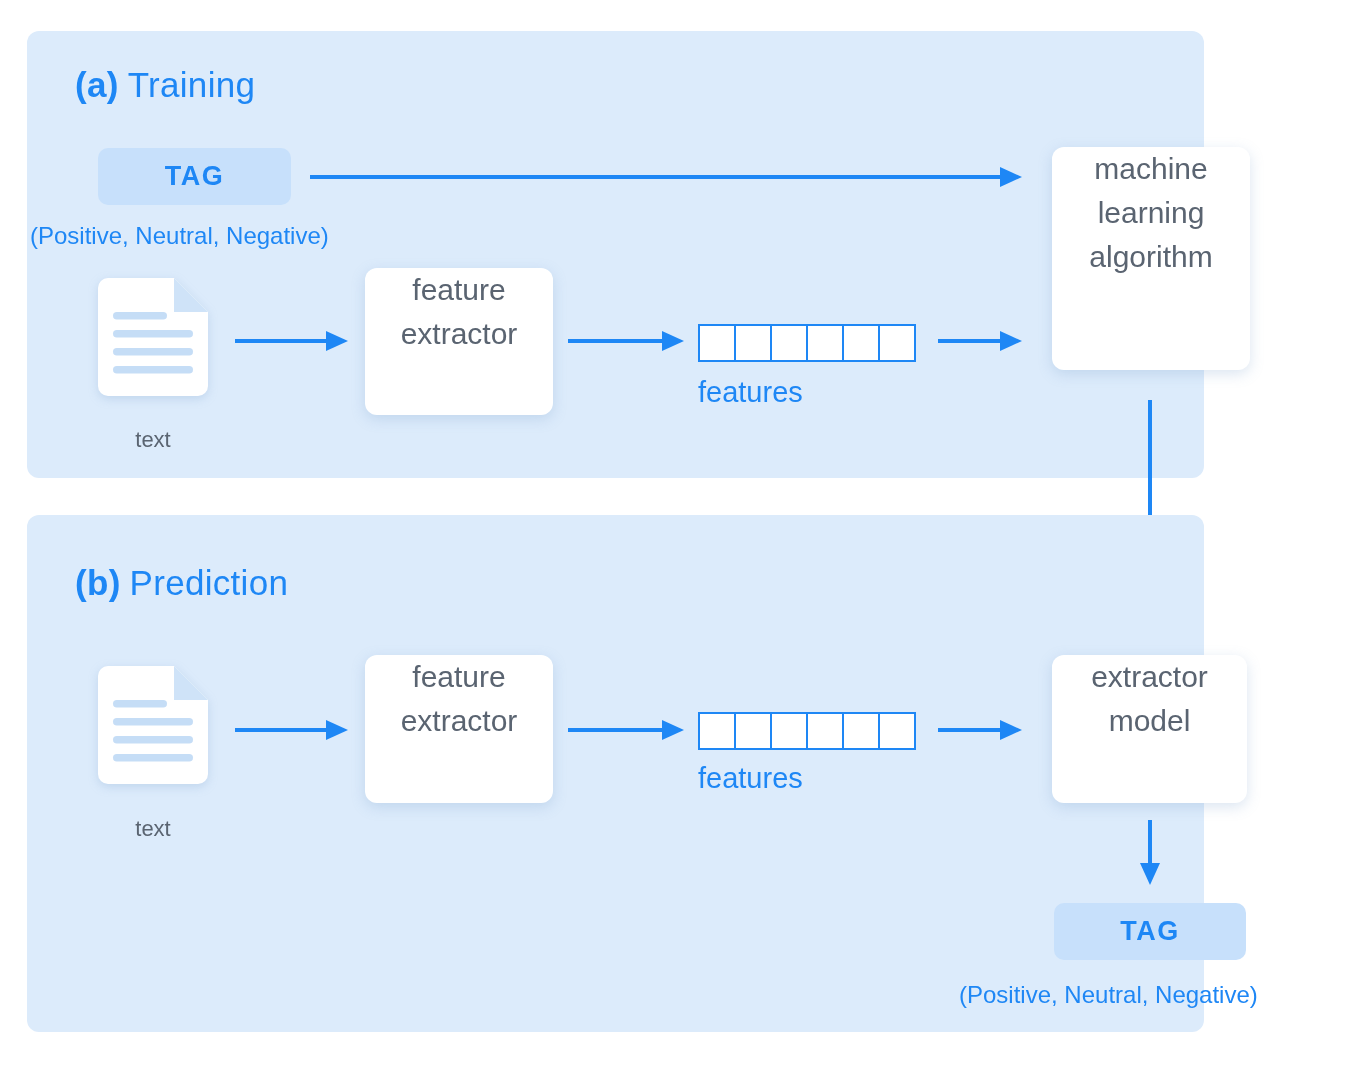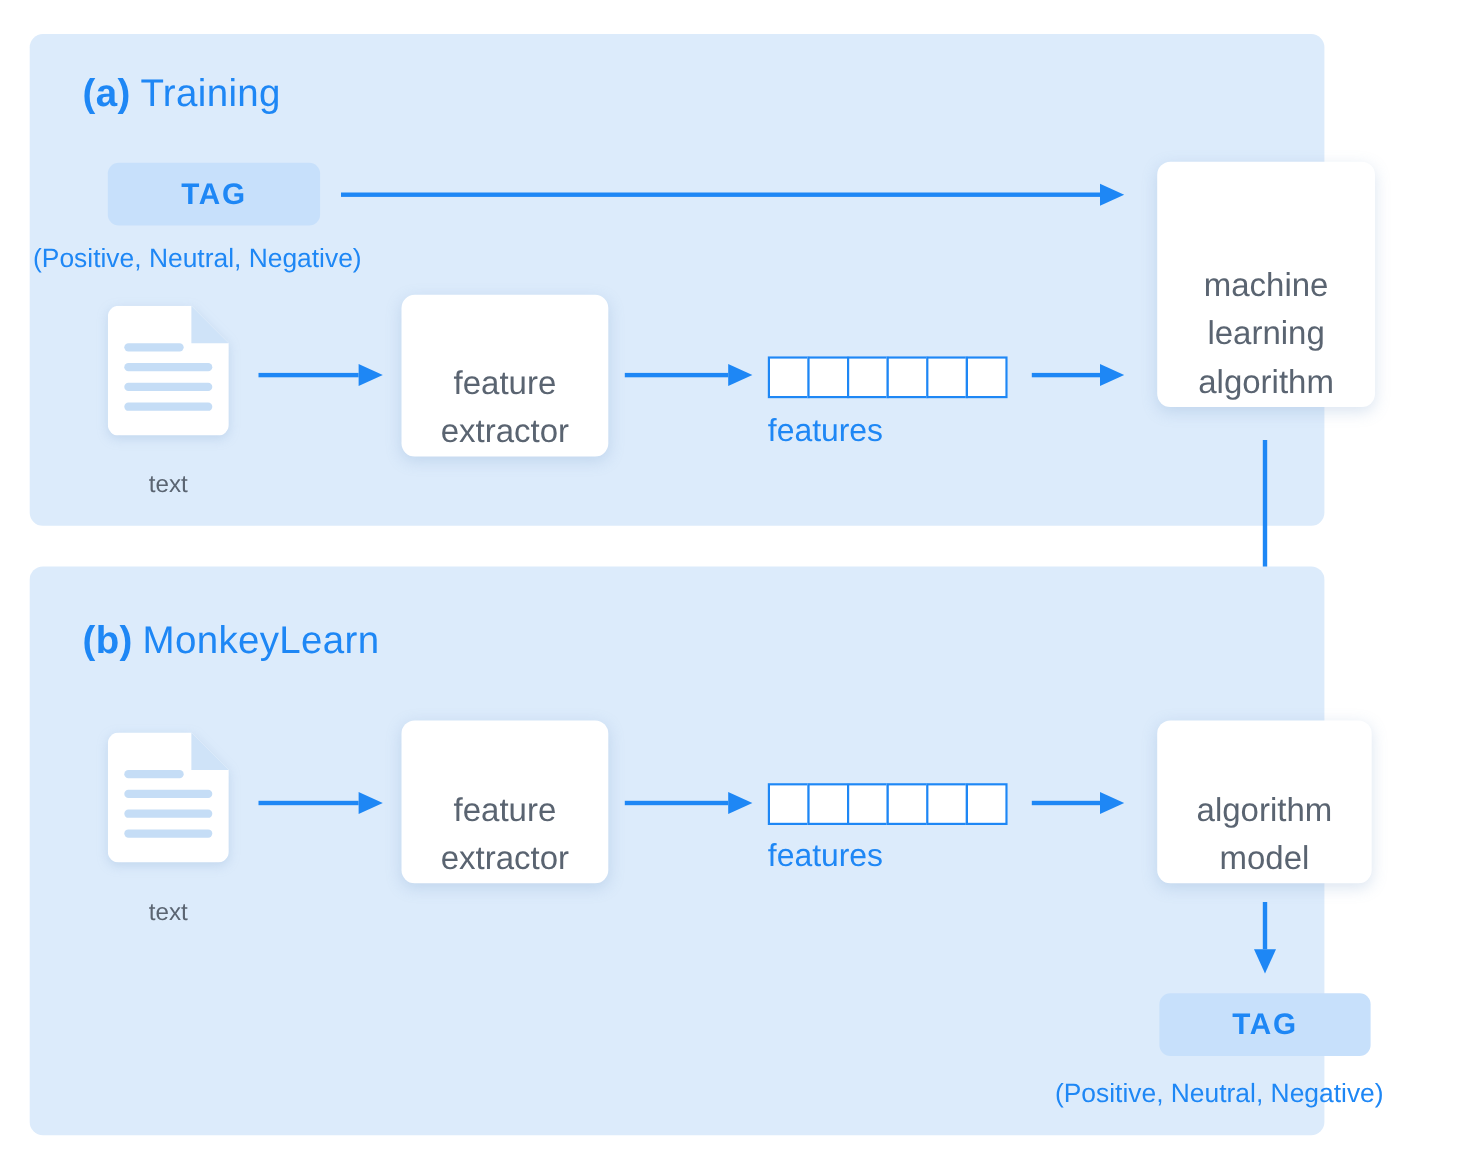--- a/index.html
+++ b/index.html
@@ -21,21 +21,21 @@
   .section-title b{font-weight:800;margin-right:9px;}
 
   .tag-box{position:absolute;background:var(--tag-bg);border-radius:10px;
     display:flex;align-items:center;justify-content:center;
     color:var(--accent);font-size:27px;font-weight:700;letter-spacing:1.5px;}
   .tag-options{position:absolute;text-align:left;color:var(--accent);
     font-size:24px;font-weight:500;}
 
   .node-box{position:absolute;background:#ffffff;border-radius:12px;
     box-shadow:0 4px 14px rgba(110,150,200,.25);
-    display:flex;align-items:flex-end;justify-content:center;text-align:center;
+    display:flex;align-items:flex-start;justify-content:center;text-align:center;
     color:var(--box-text);font-size:30px;line-height:44px;padding:0 12px;}
 
   .doc{position:absolute;filter:drop-shadow(0 3px 5px rgba(110,150,200,.25));}
   .node-label{position:absolute;text-align:center;color:var(--box-text);font-size:22px;}
 
   .cells{position:absolute;display:flex;}
   .cell{width:38px;height:38px;background:#ffffff;border:2px solid var(--accent);margin-left:-2px;}
   .cell:first-child{margin-left:0;}
   .features-label{position:absolute;text-align:left;color:var(--accent);
     font-size:29px;font-weight:500;}
@@ -101,21 +101,21 @@
 
     <div class="node-box" style="left:1025px;top:116px;width:198px;height:223px">
       <span>machine learning algorithm</span>
     </div>
   </section>
 
   <div class="arrow-down" style="left:1148px;top:400px;height:193px"></div>
 
   <section class="panel" id="panel-prediction">
     <h2 class="section-title" style="top:48px">
-      <b>(b)</b><span>MonkeyLearn</span>
+      <b>(b)</b><span>Prediction</span>
     </h2>
 
     <div class="doc" style="left:71px;top:151px">
       <svg width="110" height="118" viewBox="0 0 110 118">
         <path d="M10 0 h66 l34 34 v74 a10 10 0 0 1 -10 10 h-90 a10 10 0 0 1 -10 -10 v-98 a10 10 0 0 1 10 -10 z" fill="#ffffff"></path>
         <path d="M76 0 l34 34 h-34 z" fill="#cfe3f8"></path>
         <rect x="15" y="34" width="54" height="7.5" rx="3.75" fill="#c5ddf6"></rect>
         <rect x="15" y="52" width="80" height="7.5" rx="3.75" fill="#c5ddf6"></rect>
         <rect x="15" y="70" width="80" height="7.5" rx="3.75" fill="#c5ddf6"></rect>
         <rect x="15" y="88" width="80" height="7.5" rx="3.75" fill="#c5ddf6"></rect>
@@ -137,21 +137,21 @@
         <div class="cell"></div>
         <div class="cell"></div>
         <div class="cell"></div>
         <div class="cell"></div>
       </div>
     <div class="features-label" style="left:671px;top:247px;width:228px">features</div>
 
     <div class="arrow-right" style="left:911px;top:213px;width:62px"></div>
 
     <div class="node-box" style="left:1025px;top:140px;width:195px;height:148px">
-      <span>algorithm model</span>
+      <span>extractor model</span>
     </div>
 
     <div class="arrow-down" style="left:1121px;top:305px;height:43px"></div>
 
     <div class="tag-box" style="left:1027px;top:388px;width:192px;height:57px">
       <span>TAG</span>
     </div>
     <div class="tag-options" style="left:932px;top:466px;width:383px">(Positive, Neutral, Negative)</div>
 
   </section>

